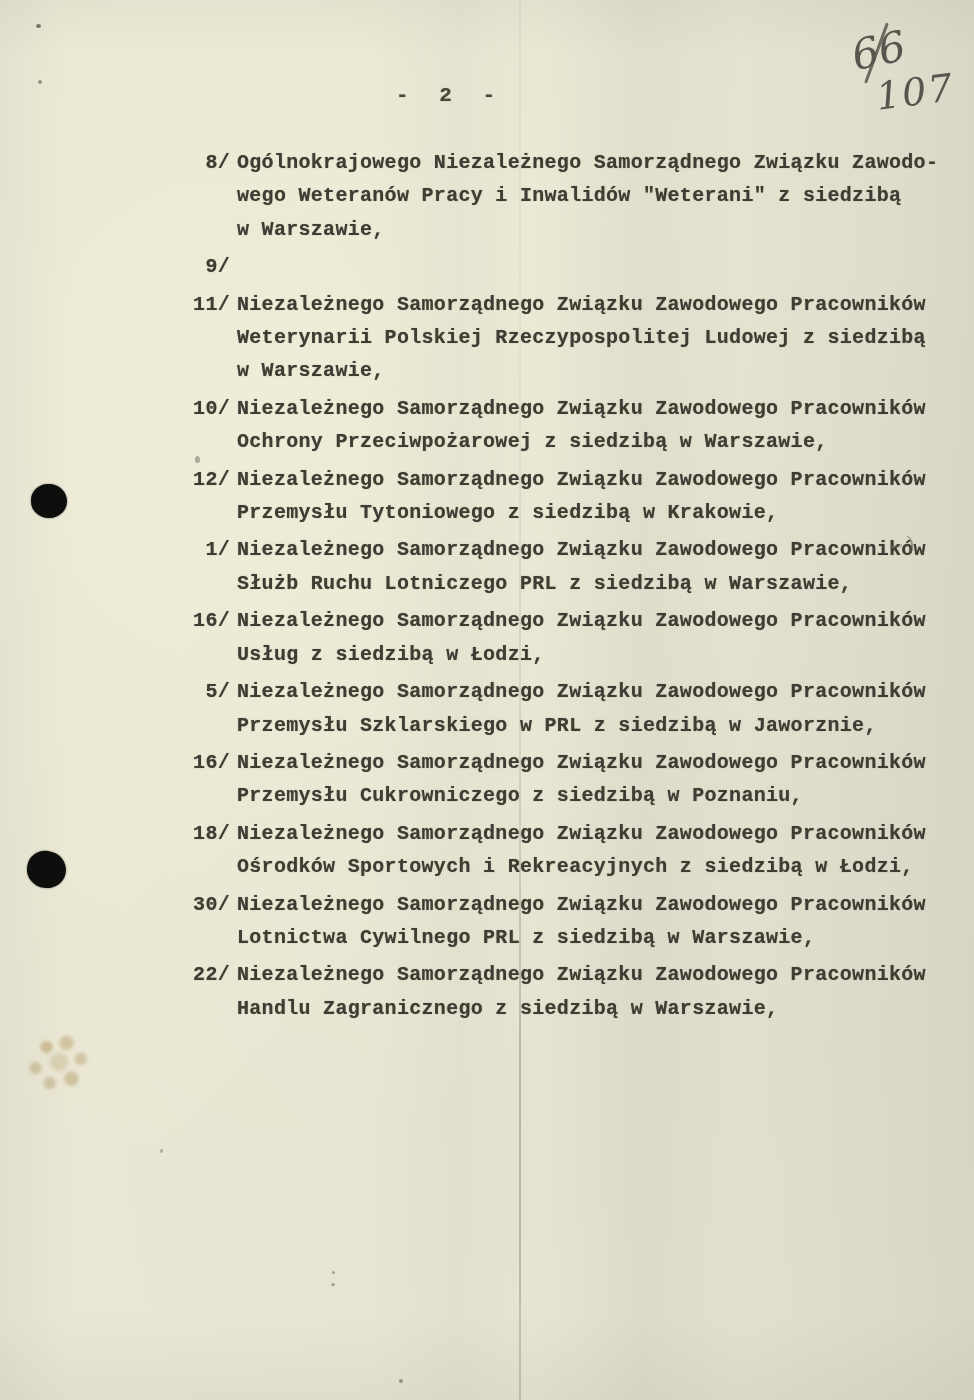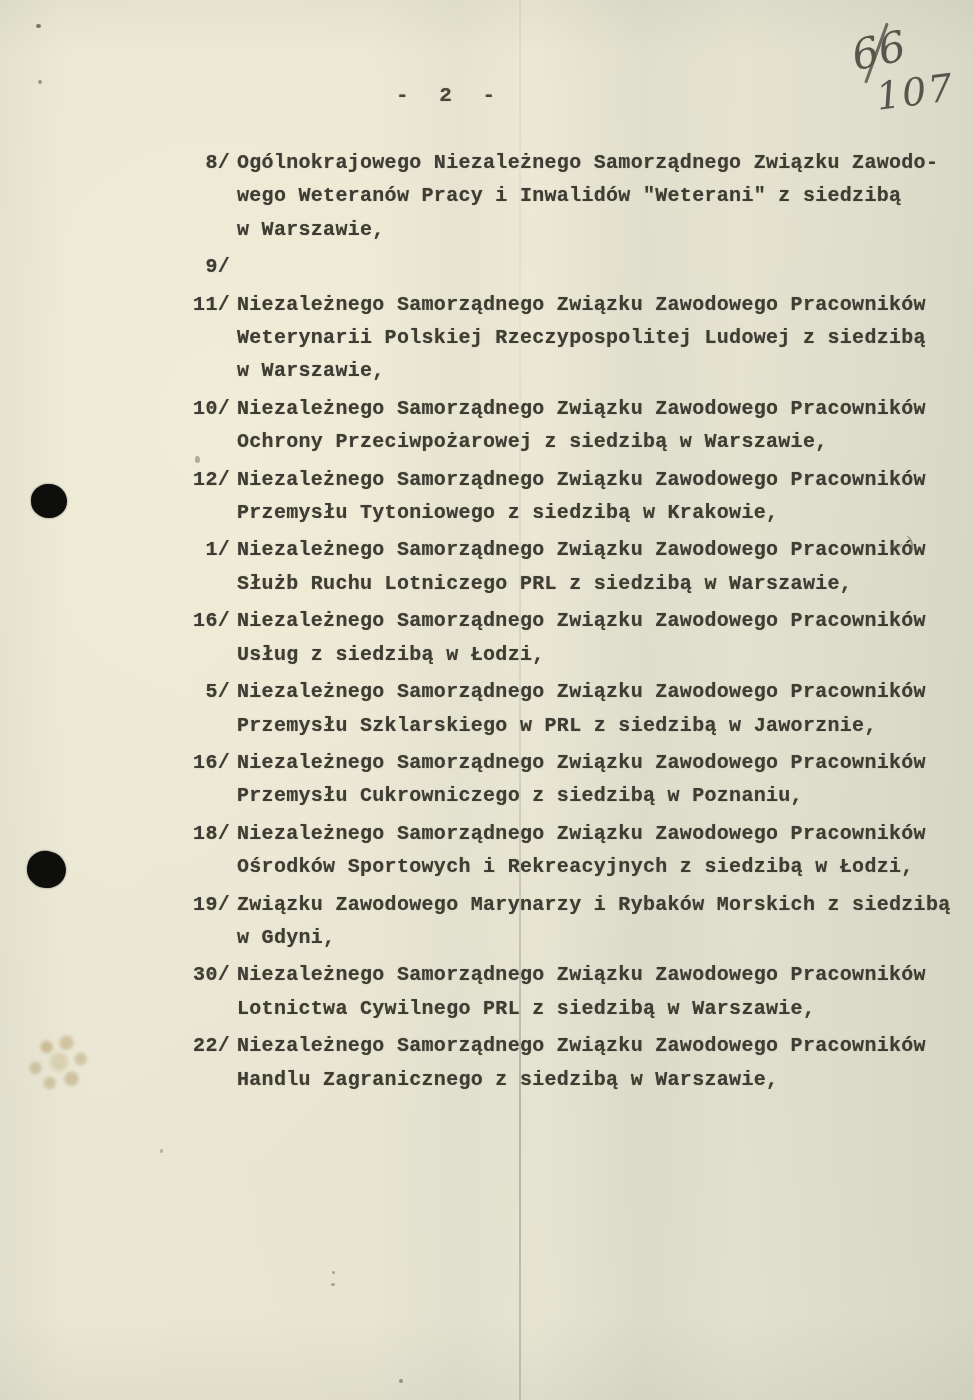--- a/index.html
+++ b/index.html
@@ -222,25 +222,20 @@
       <span class="num">16/</span>
       <div class="txt">Niezależnego Samorządnego Związku Zawodowego Pracowników
 Przemysłu Cukrowniczego z siedzibą w Poznaniu,</div>
     </div>
     <div class="item">
       <span class="num">18/</span>
       <div class="txt">Niezależnego Samorządnego Związku Zawodowego Pracowników
 Ośrodków Sportowych i Rekreacyjnych z siedzibą w Łodzi,</div>
     </div>
     <div class="item">
-      <span class="num">19/</span>
-      <div class="txt">Związku Zawodowego Marynarzy i Rybaków Morskich z siedzibą
-w Gdyni,</div>
-    </div>
-    <div class="item">
       <span class="num">30/</span>
       <div class="txt">Niezależnego Samorządnego Związku Zawodowego Pracowników
 Lotnictwa Cywilnego PRL z siedzibą w Warszawie,</div>
     </div>
     <div class="item">
       <span class="num">22/</span>
       <div class="txt">Niezależnego Samorządnego Związku Zawodowego Pracowników
 Handlu Zagranicznego z siedzibą w Warszawie,</div>
     </div>
   </div>

